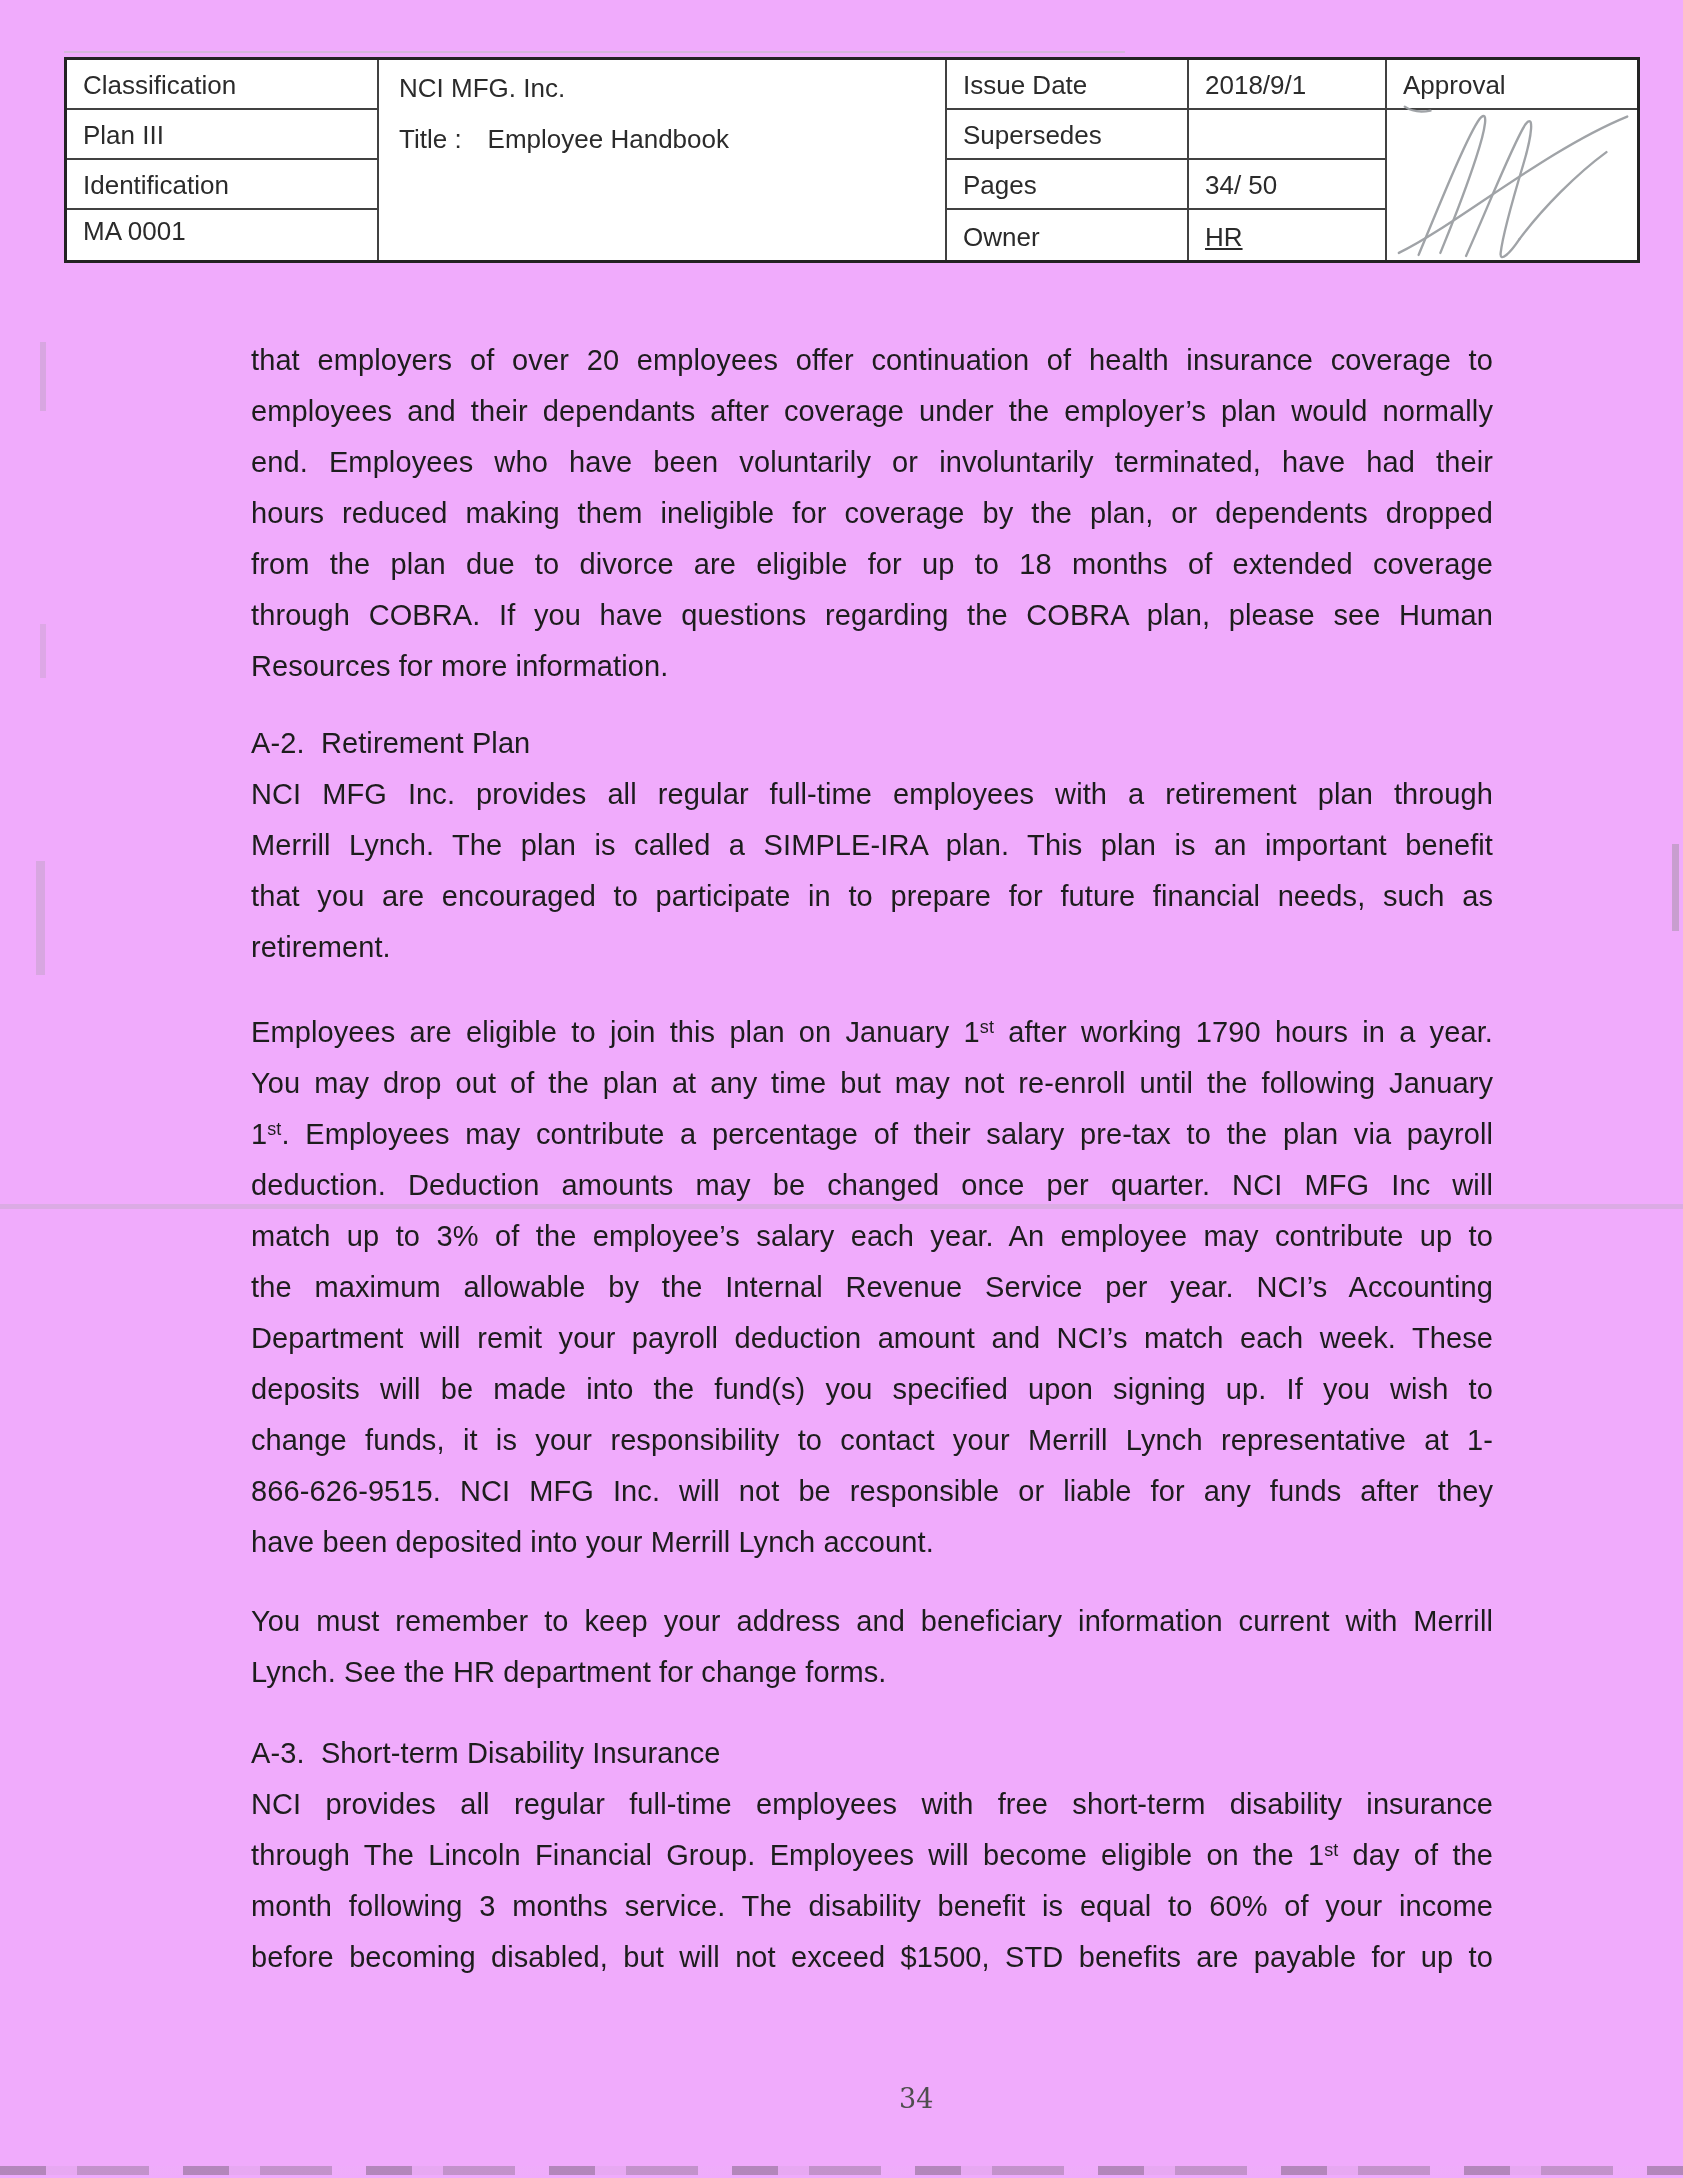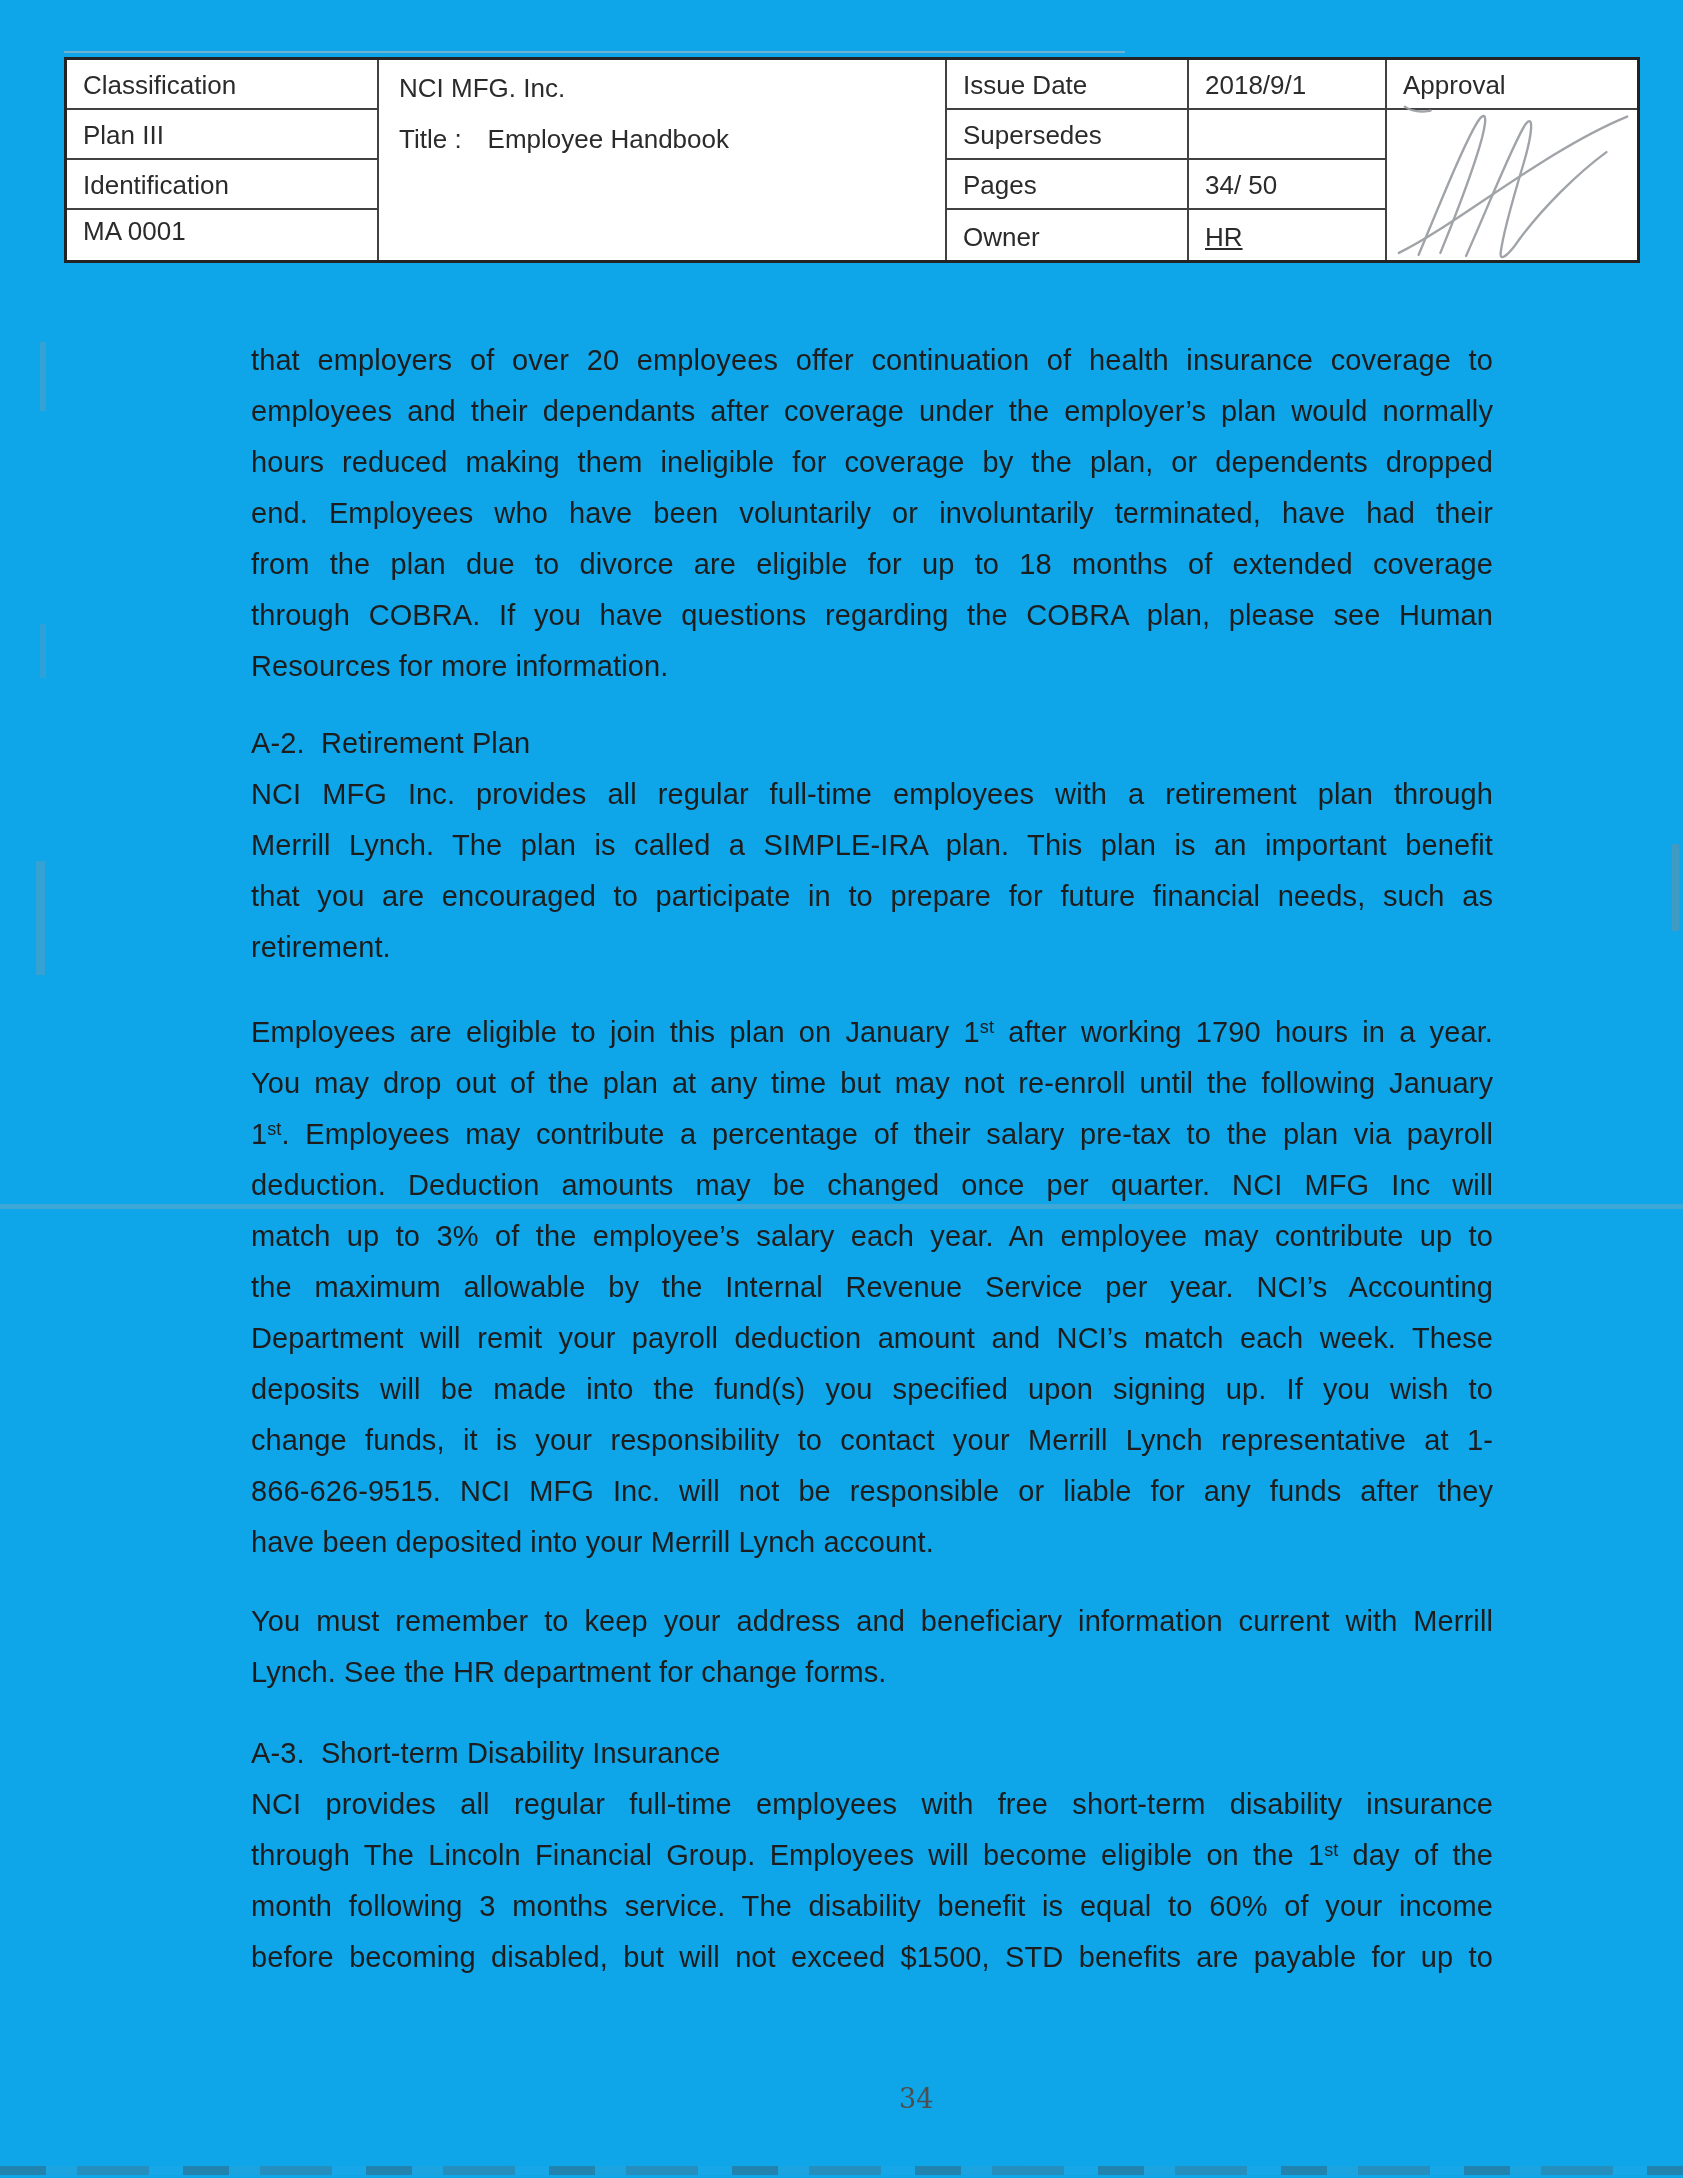--- a/index.html
+++ b/index.html
@@ -1,17 +1,17 @@
 <!DOCTYPE html>
 <html><head>
 <meta charset="utf-8">
 <style>
   html,body{margin:0;padding:0;background:#ffffff;}
   .page{
-    position:relative;width:1683px;height:2178px;background:#0ea5e9;overflow:hidden;
+    position:relative;width:1683px;height:2178px;background:#f0abfc;overflow:hidden;
     font-family:"Liberation Sans","DejaVu Sans",sans-serif;
   }
   
   .htable{
     position:absolute;left:64px;top:57px;width:1576px;height:206px;
     display:grid;grid-template-columns:312px 568px 242px 198px 1fr;
     grid-template-rows:repeat(4,1fr);
     border:3px solid #232323;box-sizing:border-box;background:#fff;
     font-size:26px;color:#2b2b2b;
   }
@@ -126,22 +126,22 @@
         <path d="M 80 199 C 102 150, 128 84, 140 66 C 149 54, 147 76, 138 106 C 126 146, 117 178, 115 196 C 114 206, 124 197, 134 182"></path>
         <path d="M 134 182 C 158 150, 192 116, 222 94"></path>
       </svg>
     </div>
   </div>
 
   <div class="docbody">
     <div class="para">
         <div class="tline"><span>that employers of over 20 employees offer continuation of health insurance coverage to</span></div>
         <div class="tline"><span>employees and their dependants after coverage under the employer’s plan would normally</span></div>
+        <div class="tline"><span>end.  Employees who have been voluntarily or involuntarily terminated, have had their</span></div>
         <div class="tline"><span>hours reduced making them ineligible for coverage by the plan, or dependents dropped</span></div>
-        <div class="tline"><span>end.  Employees who have been voluntarily or involuntarily terminated, have had their</span></div>
         <div class="tline"><span>from the plan due to divorce are eligible for up to 18 months of extended coverage</span></div>
         <div class="tline"><span>through COBRA. If you have questions regarding the COBRA plan, please see Human</span></div>
         <div class="tline tlast"><span>Resources for more information.</span></div>
       </div>
     <div class="heading mt26">
         <div class="tline tlast"><span class="b">A-2.</span><span>  Retirement Plan</span></div>
       </div>
     <div class="para">
         <div class="tline"><span>NCI MFG Inc. provides all regular full-time employees with a retirement plan through</span></div>
         <div class="tline"><span>Merrill Lynch.  The plan is called a SIMPLE-IRA plan.  This plan is an important benefit</span></div>

